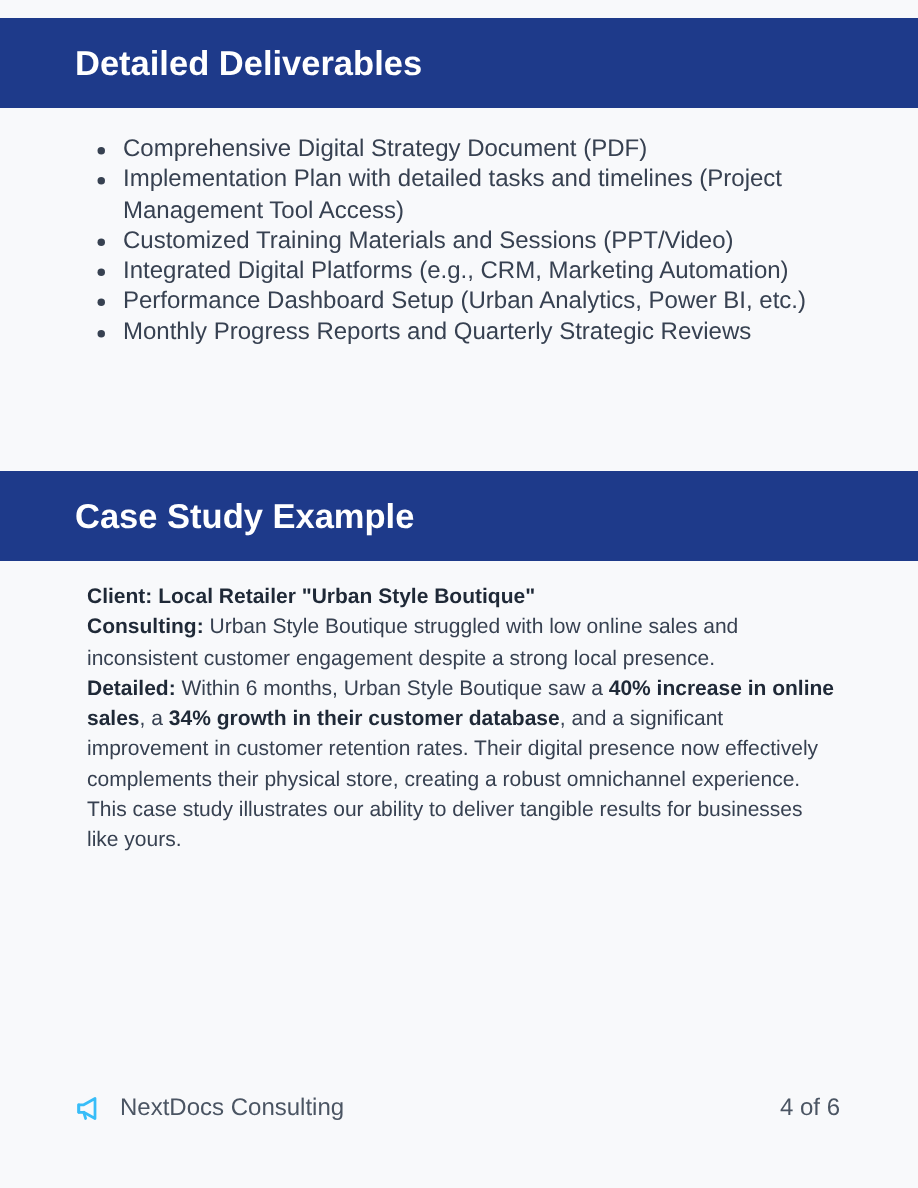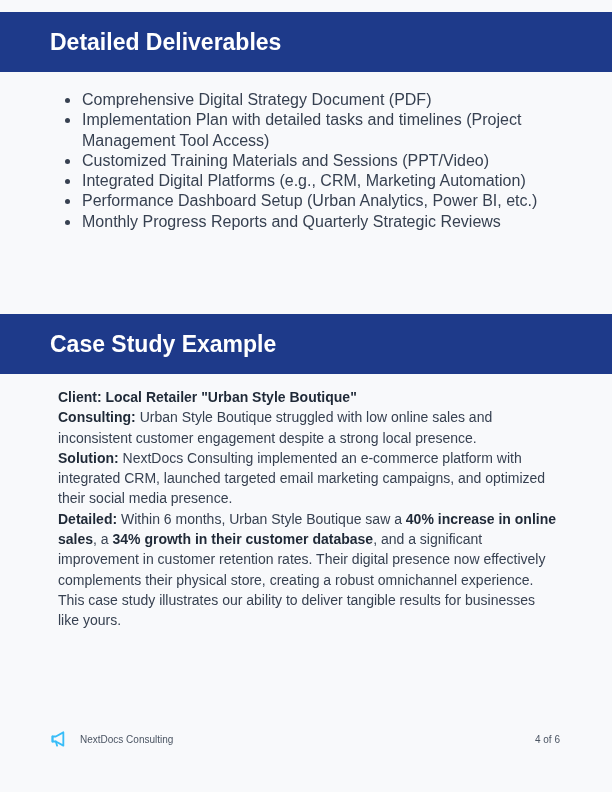--- a/index.html
+++ b/index.html
@@ -61,21 +61,21 @@
   .case-body b { color: #1f2937; font-weight: bold; }
 
   .footer {
     position: absolute;
     top: 728px;
     left: 50px;
     width: 510px;
     height: 22px;
     display: flex;
     align-items: center;
-    font-size: 10px;
+    font-size: 16px;
     color: #4b5563;
   }
   .footer .icon { width: 20px; height: 20px; margin-right: 10px; display: flex; align-items: center; }
   .footer .brand { flex: 1; }
   .footer .page { }
 </style>
 </head>
 <body>
 
 <div class="section-header" id="hdr1">
@@ -91,21 +91,20 @@
   <li>Monthly Progress Reports and Quarterly Strategic Reviews</li>
 </ul>
 
 <div class="section-header" id="hdr2">
   <span>Case Study Example</span>
 </div>
 
 <div class="case-body">
   <div><b>Client: Local Retailer "Urban Style Boutique"</b></div>
   <div><b>Consulting:</b><span> Urban Style Boutique struggled with low online sales and inconsistent customer engagement despite a strong local presence.</span></div>
-  <div><b>Solution:</b><span> NextDocs Consulting implemented an e-commerce platform with integrated CRM, launched targeted email marketing campaigns, and optimized their social media presence.</span></div>
   <div><b>Detailed:</b><span> Within 6 months, Urban Style Boutique saw a </span><b>40% increase in online sales</b><span>, a </span><b>34% growth in their customer database</b><span>, and a significant improvement in customer retention rates. Their digital presence now effectively complements their physical store, creating a robust omnichannel experience.</span></div>
   <div>This case study illustrates our ability to deliver tangible results for businesses like yours.</div>
 </div>
 
 <div class="footer">
   <span class="icon">
     <svg width="20" height="20" viewBox="0 0 24 24" fill="none" stroke="#38bdf8" stroke-width="2.2" stroke-linecap="round" stroke-linejoin="round">
       <path d="M3 9h4l9-5v16l-9-5H3z"></path>
       <path d="M7 15l1.5 5"></path>
       <path d="M3 9v6"></path>

